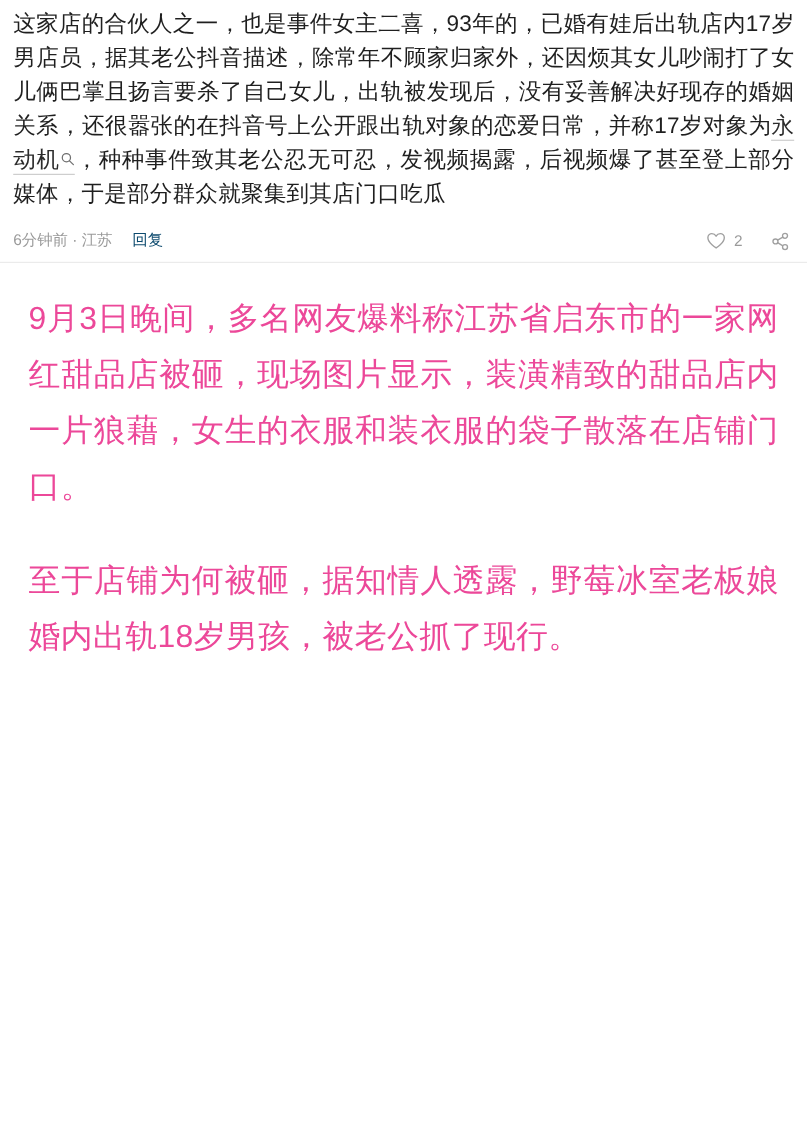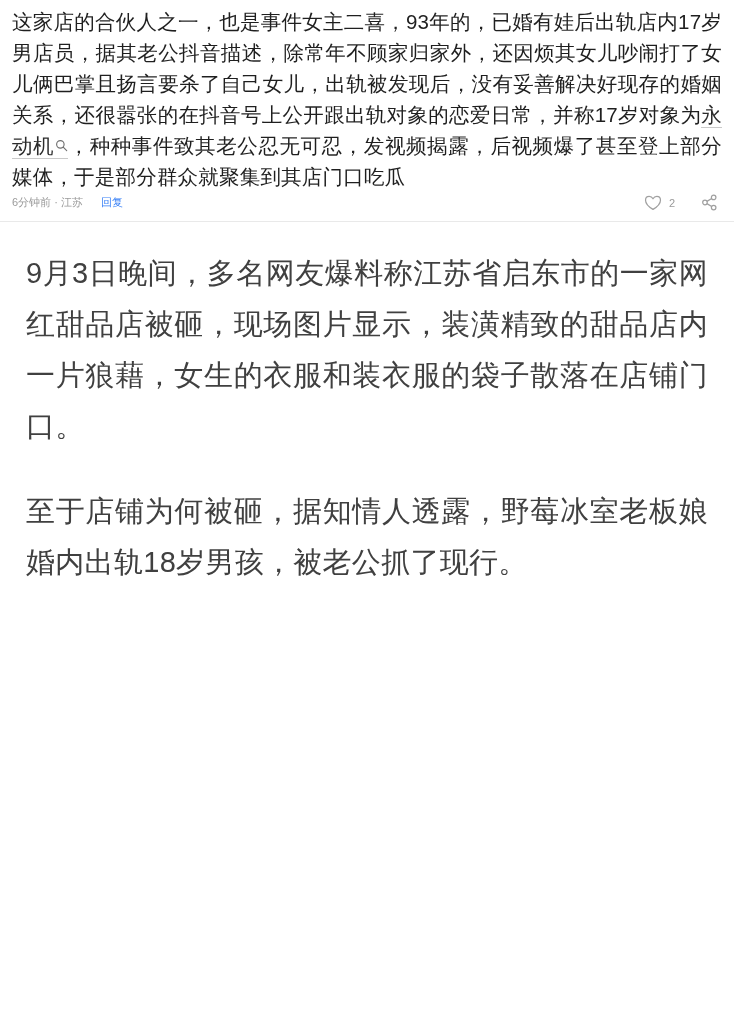--- a/index.html
+++ b/index.html
@@ -49,32 +49,32 @@
     vertical-align: middle;
     position: relative;
     top: -2px;
     margin-left: 1px;
   }
   .kw-icon svg { display:block; }
 
   .comment-meta {
     display: flex;
     align-items: center;
-    margin-top: 2px;
+    margin-top: 18px;
     padding-bottom: 10px;
-    font-size: 11px;
+    font-size: 14px;
     color: #9a9a9a;
   }
   .comment-meta .meta-left {
     display: flex;
     align-items: center;
     gap: 18px;
   }
   .comment-meta .reply {
-    color: #3b82f6;
+    color: #0c4a6e;
   }
   .comment-meta .spacer { flex: 1 1 auto; }
   .meta-right {
     display: flex;
     align-items: center;
     gap: 26px;
     padding-right: 4px;
   }
   .like-wrap {
     display: flex;
@@ -94,21 +94,21 @@
 
   
   .article {
     padding: 26px 26px 0 26px;
     box-sizing: border-box;
   }
   .article p {
     margin: 0 0 34px 0;
     font-size: 29px;
     line-height: 51px;
-    color: #404040;
+    color: #ec4899;
     text-align: justify;
     text-justify: inter-ideograph;
     letter-spacing: 0.3px;
   }
   .article p.bold {
     font-weight: bold;
     color: #1a1a1a;
     margin-bottom: 0;
   }
 </style>

